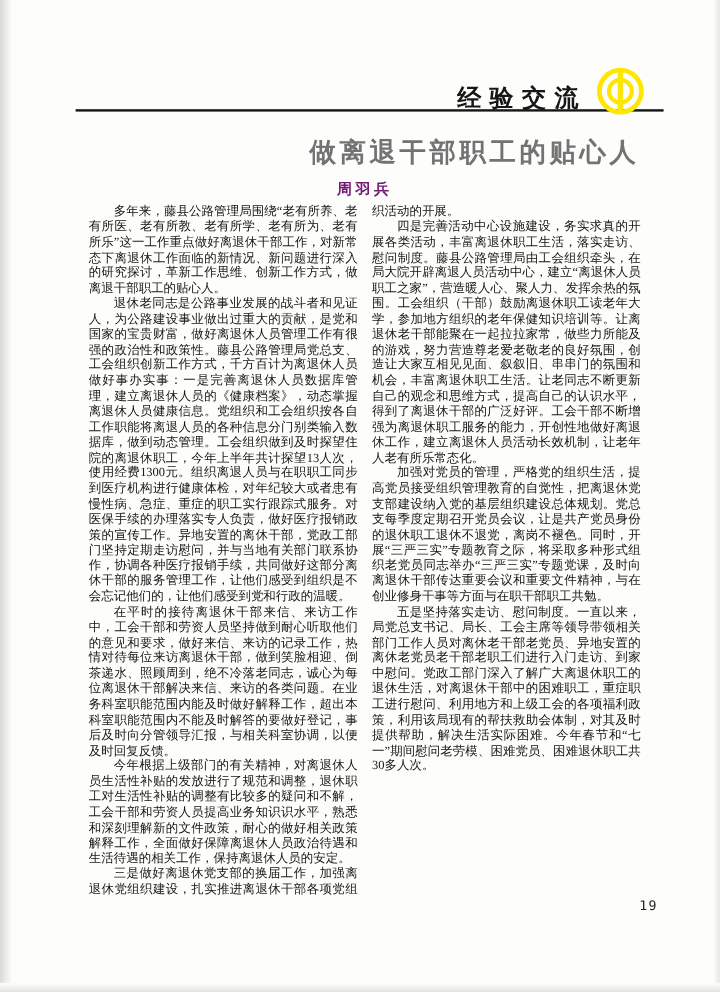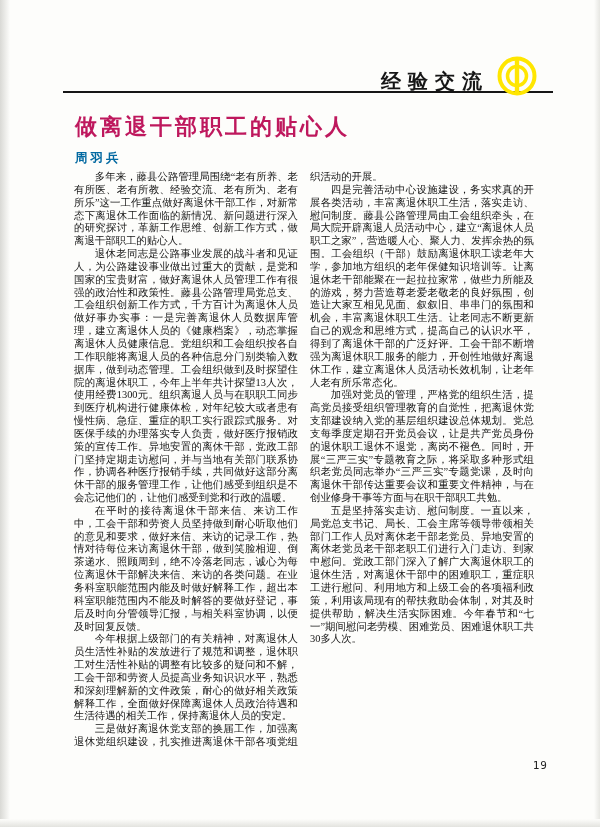--- a/index.html
+++ b/index.html
@@ -22,44 +22,43 @@
     position:absolute;right:66px;top:8px;
     font-family:"Liberation Sans", sans-serif;
     font-weight:bold;font-size:20px;letter-spacing:7px;color:#161616;
     white-space:nowrap;
   }
   .masthead-rule{position:absolute;left:0;right:2px;top:31px;height:2px;background:#161616;}
   .union-logo{position:absolute;right:18px;top:-4px;width:40px;height:40px;}
 
   .article-title{
     position:absolute;top:112px;left:75px;width:458px;
-    text-align:left;font-family:"Liberation Sans", sans-serif;
-    font-weight:bold;font-size:22px;letter-spacing:3px;color:#be185d;
+    text-align:right;font-family:"Liberation Sans", sans-serif;
+    font-weight:bold;font-size:22px;letter-spacing:3px;color:#737373;
     white-space:nowrap;
   }
   .article-author{
     position:absolute;top:150px;left:75px;width:458px;
-    text-align:left;font-family:"Liberation Sans", sans-serif;
-    font-weight:bold;font-size:12.5px;letter-spacing:3px;color:#0369a1;
+    text-align:center;font-family:"Liberation Sans", sans-serif;
+    font-weight:bold;font-size:12.5px;letter-spacing:3px;color:#701a75;
   }
 
   .article-body{
     position:absolute;top:171px;left:74px;width:460px;height:580px;
     column-count:2;column-gap:12px;column-fill:auto;
     font-size:10.4px;line-height:12.85px;text-align:justify;
     color:#141414;
   }
   .article-body p{margin:0;text-indent:2em;word-break:break-all;}
   .attribution{padding-left:2.5em;white-space:nowrap;font-weight:bold;}
 
   .page-number{
     position:absolute;top:748px;left:508px;width:40px;text-align:right;
     font-family:"DejaVu Sans Mono", monospace;font-size:11px;color:#222;
     letter-spacing:1px;
-    margin-top:11px;
   }
 </style>
 </head>
 <body>
 
 <div class="scan-edge-left"></div>
 <div class="scan-edge-right"></div>
 <div class="scan-edge-bottom"></div>
 
 <div class="masthead">
@@ -69,21 +68,21 @@
     <circle cx="20" cy="20" r="17.5" fill="none" stroke="#ffe600" stroke-width="4"></circle>
     <circle cx="20" cy="20" r="9.5" fill="none" stroke="#ffe600" stroke-width="3.5"></circle>
     <rect x="17.8" y="2" width="4.4" height="36" fill="#ffe600"></rect>
   </svg>
 </div>
 
 <div class="article-title">做离退干部职工的贴心人</div>
 <div class="article-author">周羽兵</div>
 
 <div class="article-body">
-    <p>多年来，藤县公路管理局围绕“老有所养、老有所医、老有所教、经验交流、老有所为、老有所乐”这一工作重点做好离退休干部工作，对新常态下离退休工作面临的新情况、新问题进行深入的研究探讨，革新工作思维、创新工作方式，做离退干部职工的贴心人。</p>
+    <p>多年来，藤县公路管理局围绕“老有所养、老有所医、老有所教、老有所学、老有所为、老有所乐”这一工作重点做好离退休干部工作，对新常态下离退休工作面临的新情况、新问题进行深入的研究探讨，革新工作思维、创新工作方式，做离退干部职工的贴心人。</p>
     <p>退休老同志是公路事业发展的战斗者和见证人，为公路建设事业做出过重大的贡献，是党和国家的宝贵财富，做好离退休人员管理工作有很强的政治性和政策性。藤县公路管理局党总支、工会组织创新工作方式，千方百计为离退休人员做好事办实事：一是完善离退休人员数据库管理，建立离退休人员的《健康档案》，动态掌握离退休人员健康信息。党组织和工会组织按各自工作职能将离退人员的各种信息分门别类输入数据库，做到动态管理。工会组织做到及时探望住院的离退休职工，今年上半年共计探望13人次，使用经费1300元。组织离退人员与在职职工同步到医疗机构进行健康体检，对年纪较大或者患有慢性病、急症、重症的职工实行跟踪式服务。对医保手续的办理落实专人负责，做好医疗报销政策的宣传工作。异地安置的离休干部，党政工部门坚持定期走访慰问，并与当地有关部门联系协作，协调各种医疗报销手续，共同做好这部分离休干部的服务管理工作，让他们感受到组织是不会忘记他们的，让他们感受到党和行政的温暖。</p>
     <p>在平时的接待离退休干部来信、来访工作中，工会干部和劳资人员坚持做到耐心听取他们的意见和要求，做好来信、来访的记录工作，热情对待每位来访离退休干部，做到笑脸相迎、倒茶递水、照顾周到，绝不冷落老同志，诚心为每位离退休干部解决来信、来访的各类问题。在业务科室职能范围内能及时做好解释工作，超出本科室职能范围内不能及时解答的要做好登记，事后及时向分管领导汇报，与相关科室协调，以便及时回复反馈。</p>
     <p>今年根据上级部门的有关精神，对离退休人员生活性补贴的发放进行了规范和调整，退休职工对生活性补贴的调整有比较多的疑问和不解，工会干部和劳资人员提高业务知识识水平，熟悉和深刻理解新的文件政策，耐心的做好相关政策解释工作，全面做好保障离退休人员政治待遇和生活待遇的相关工作，保持离退休人员的安定。</p>
     <p>三是做好离退休党支部的换届工作，加强离退休党组织建设，扎实推进离退休干部各项党组织活动的开展。</p>
     <p>四是完善活动中心设施建设，务实求真的开展各类活动，丰富离退休职工生活，落实走访、慰问制度。藤县公路管理局由工会组织牵头，在局大院开辟离退人员活动中心，建立“离退休人员职工之家”，营造暖人心、聚人力、发挥余热的氛围。工会组织（干部）鼓励离退休职工读老年大学，参加地方组织的老年保健知识培训等。让离退休老干部能聚在一起拉拉家常，做些力所能及的游戏，努力营造尊老爱老敬老的良好氛围，创造让大家互相见见面、叙叙旧、串串门的氛围和机会，丰富离退休职工生活。让老同志不断更新自己的观念和思维方式，提高自己的认识水平，得到了离退休干部的广泛好评。工会干部不断增强为离退休职工服务的能力，开创性地做好离退休工作，建立离退休人员活动长效机制，让老年人老有所乐常态化。</p>
     <p>加强对党员的管理，严格党的组织生活，提高党员接受组织管理教育的自觉性，把离退休党支部建设纳入党的基层组织建设总体规划。党总支每季度定期召开党员会议，让是共产党员身份的退休职工退休不退党，离岗不褪色。同时，开展“三严三实”专题教育之际，将采取多种形式组织老党员同志举办“三严三实”专题党课，及时向离退休干部传达重要会议和重要文件精神，与在创业修身干事等方面与在职干部职工共勉。</p>
     <p>五是坚持落实走访、慰问制度。一直以来，局党总支书记、局长、工会主席等领导带领相关部门工作人员对离休老干部老党员、异地安置的离休老党员老干部老职工们进行入门走访、到家中慰问。党政工部门深入了解广大离退休职工的退休生活，对离退休干部中的困难职工，重症职工进行慰问、利用地方和上级工会的各项福利政策，利用该局现有的帮扶救助会体制，对其及时提供帮助，解决生活实际困难。今年春节和“七一”期间慰问老劳模、困难党员、困难退休职工共30多人次。</p>
   </div>
 
 <div class="page-number">19</div>

